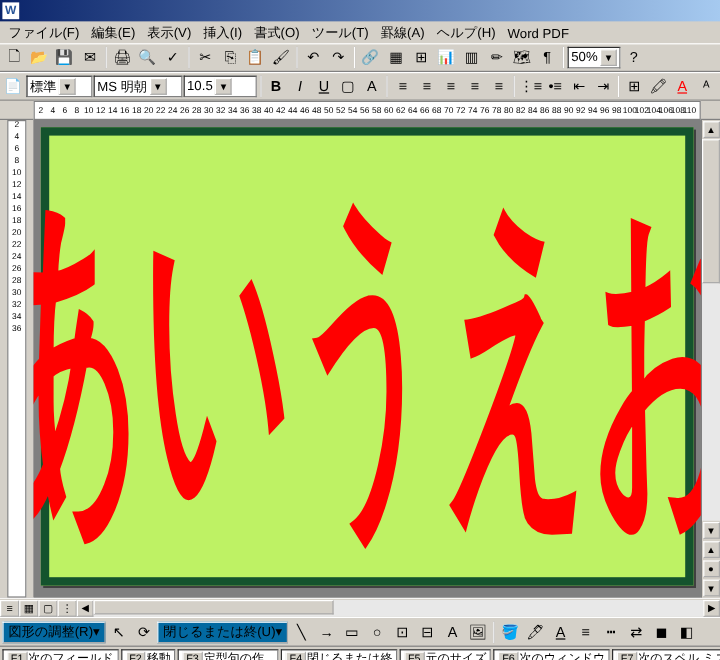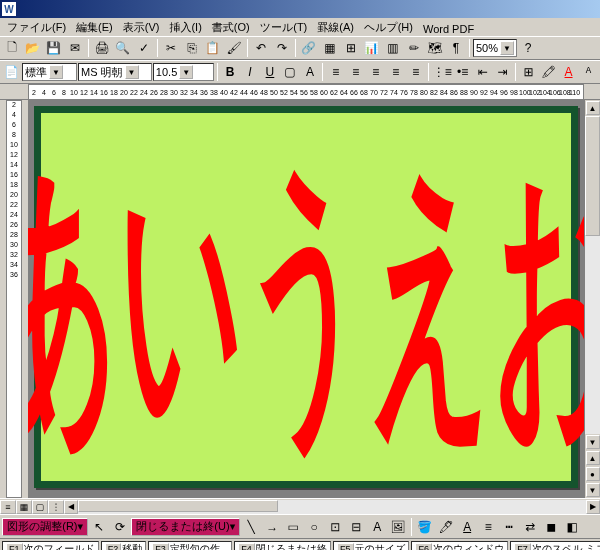--- a/index.html
+++ b/index.html
@@ -24,21 +24,21 @@
 .page { position: absolute; left: 6px; top: 6px; width: 544px; height: 382px; background: #bef264; border: 7px solid #14532d; box-shadow: 2px 2px 0 #404040; display: flex; align-items: center; justify-content: center; }
 .bigtext { font-size: 290px; font-weight: 900; color: #ff0000; transform: scaleX(0.42); white-space: nowrap; font-family: "MS Gothic", sans-serif; line-height: 1; }
 .scroll-v { width: 16px; background: #d4d0c8; border-left: 1px solid #808080; display: flex; flex-direction: column; }
 .sbtn { width: 14px; height: 14px; background: #d4d0c8; border: 1px outset #fff; font-size: 8px; display: flex; align-items: center; justify-content: center; margin: 1px auto; }
 .strack { flex: 1; background: #e8e8e8; }
 .sthumb { background: #d4d0c8; border: 1px outset #fff; }
 .view-row { height: 16px; background: #d4d0c8; display: flex; align-items: center; border-top: 1px solid #fff; }
 .vbtn { width: 16px; height: 14px; border: 1px outset #fff; background: #d4d0c8; font-size: 9px; display: inline-flex; align-items: center; justify-content: center; }
 .scroll-h { flex: 1; display: flex; align-items: center; }
 .draw-toolbar { height: 24px; background: #d4d0c8; border-top: 1px solid #fff; display: flex; align-items: center; padding: 0 2px; gap: 1px; overflow: hidden; font-size: 11px; }
-.label-btn { height: 18px; padding: 0 4px; border: 1px outset #fff; background: #be185d; display: inline-flex; align-items: center; cursor: pointer; }
+.label-btn { height: 18px; padding: 0 4px; border: 1px outset #fff; background: #0369a1; display: inline-flex; align-items: center; cursor: pointer; }
 .task-row { height: 20px; background: #d4d0c8; border-top: 1px solid #808080; display: flex; align-items: center; gap: 2px; padding: 0 2px; overflow: hidden; }
 .task-btn { height: 16px; border: 1px inset #808080; background: #fff; padding: 0 3px; font-size: 10px; display: inline-flex; align-items: center; white-space: nowrap; }
 .fkey { background: #d4d0c8; border: 1px outset #fff; padding: 0 2px; margin-right: 1px; font-size: 9px; }
 </style>
 </head>
 <body>
 
 <div class="titlebar">
   <span class="icon">W</span>
 </div>

